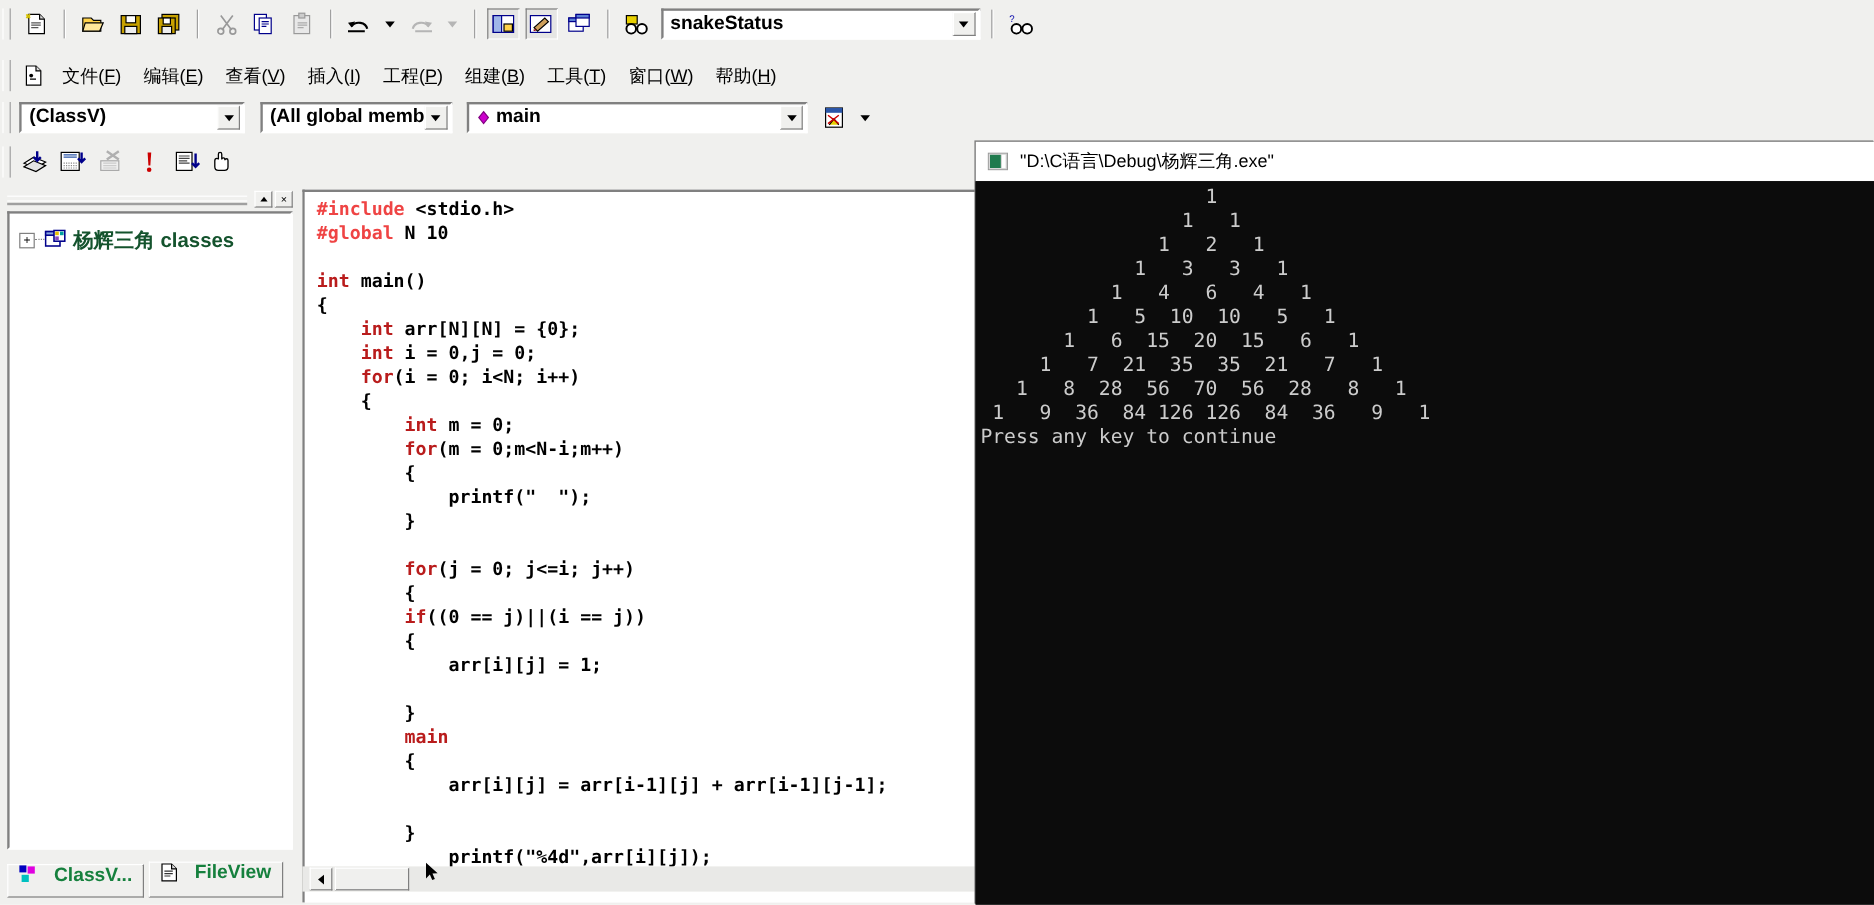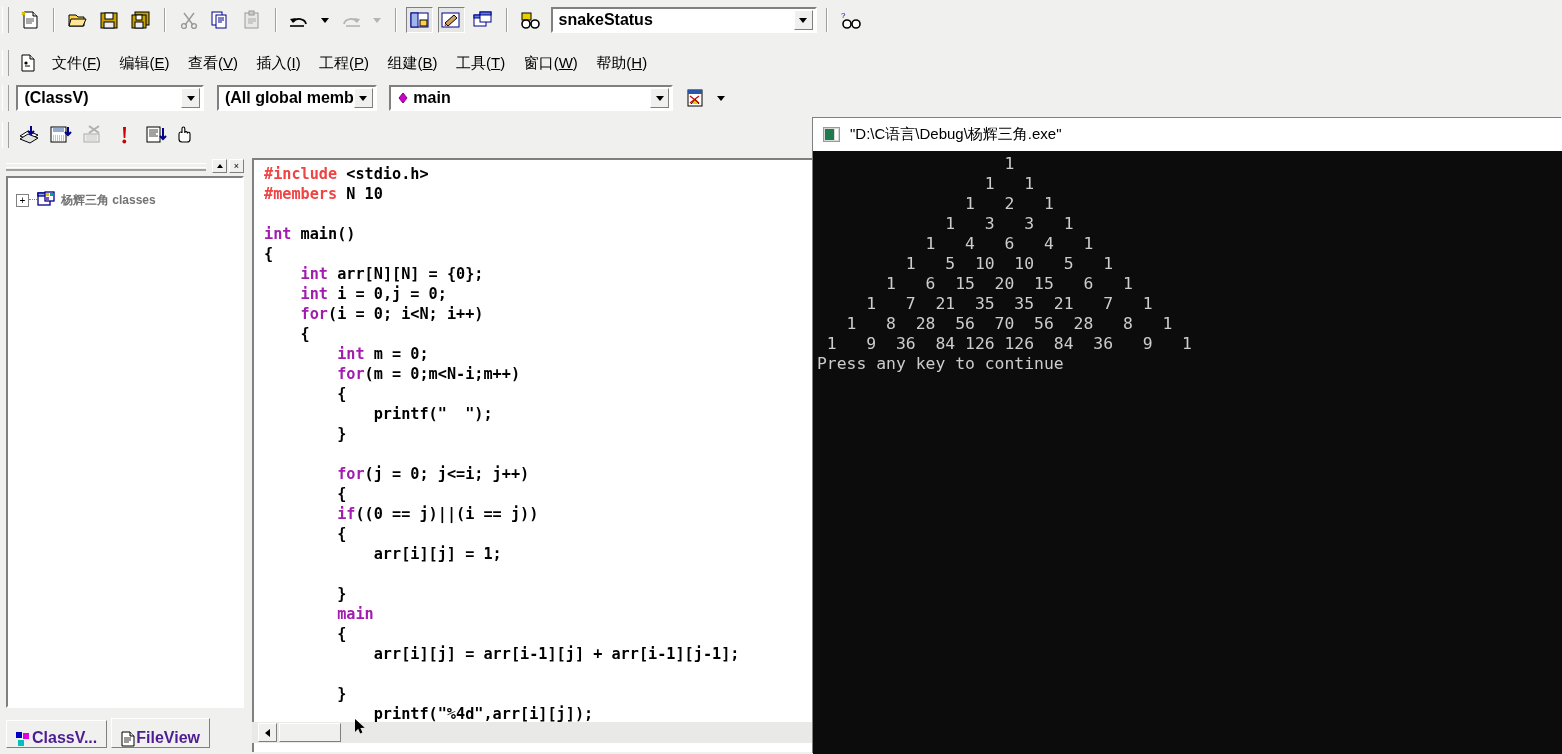--- a/index.html
+++ b/index.html
@@ -186,41 +186,41 @@
     display: flex; align-items: center; justify-content: center;
     font-size: 10px; line-height: 9px; color: #000;
     font-family: "Liberation Sans", sans-serif;
     flex: 0 0 auto;
   }
   .dotted {
     width: 8px; border-top: 1px dotted #808080; height: 1px;
     flex: 0 0 auto;
   }
   .tree-label {
-    font-size: 12px; font-weight: bold; color: #737373;
+    font-size: 17px; font-weight: bold; color: #14532d;
     margin-left: 4px;
   }
 
   
   #panel-tabs {
     position: absolute;
     left: 6px; top: 560px;
     height: 34px;
     display: flex; align-items: flex-end;
   }
   .ptab {
-    display: flex; align-items: flex-end;
-    gap: 1px;
+    display: flex; align-items: flex-start;
+    gap: 14px;
     height: 28px;
     padding: 0 9px;
     background: #f0f0ee;
     border: 1px solid;
     border-color: #ffffff #7f7f7f #7f7f7f #ffffff;
     box-sizing: border-box;
-    font-size: 16px; font-weight: bold; color: #4c1d95;
+    font-size: 16px; font-weight: bold; color: #15803d;
     white-space: nowrap;
   }
   .ptab.active { height: 30px; }
 
   
   #editor-frame {
     position: absolute;
     left: 252px; top: 4px;
     width: 1306px; height: 594px;
     border-left: 2px solid #808080;
@@ -238,21 +238,21 @@
   #code {
     margin: 0;
     padding: 4px 0 0 10px;
     font-family: "DejaVu Sans Mono", monospace;
     font-size: 15.2px;
     line-height: 20px;
     color: #000000;
     white-space: pre;
     font-weight: bold;
   }
-  .kw { color: #a21caf; }
+  .kw { color: #b91c1c; }
   .pp { color: #ef4444; }
 
   #h-scroll {
     position: absolute;
     left: 252px; top: 722px;
     width: 1306px; height: 21px;
     background: #e9e9e7;
     box-sizing: border-box;
     display: flex; align-items: center;
   }
@@ -614,21 +614,21 @@
             <path d="M3 7h7M3 9h7M3 11h5" stroke="#333"></path>
           </svg>
         </span>
         <span>FileView</span>
       </div>
     </div>
 
     <div id="editor-frame">
       <div id="editor">
         <pre id="code"><span class="pp">#include</span> &lt;stdio.h&gt;
-<span class="pp">#members</span> N 10
+<span class="pp">#global</span> N 10
 
 <span class="kw">int</span> main()
 {
     <span class="kw">int</span> arr[N][N] = {0};
     <span class="kw">int</span> i = 0,j = 0;
     <span class="kw">for</span>(i = 0; i&lt;N; i++)
     {
         <span class="kw">int</span> m = 0;
         <span class="kw">for</span>(m = 0;m&lt;N-i;m++)
         {

